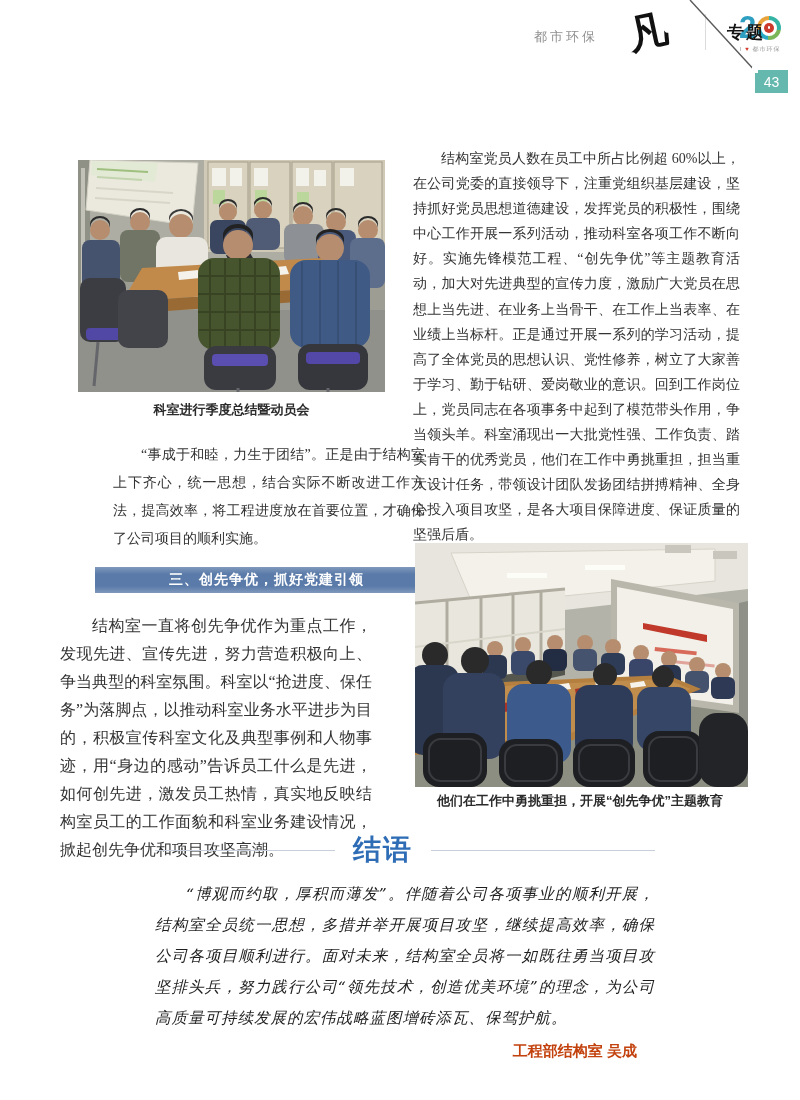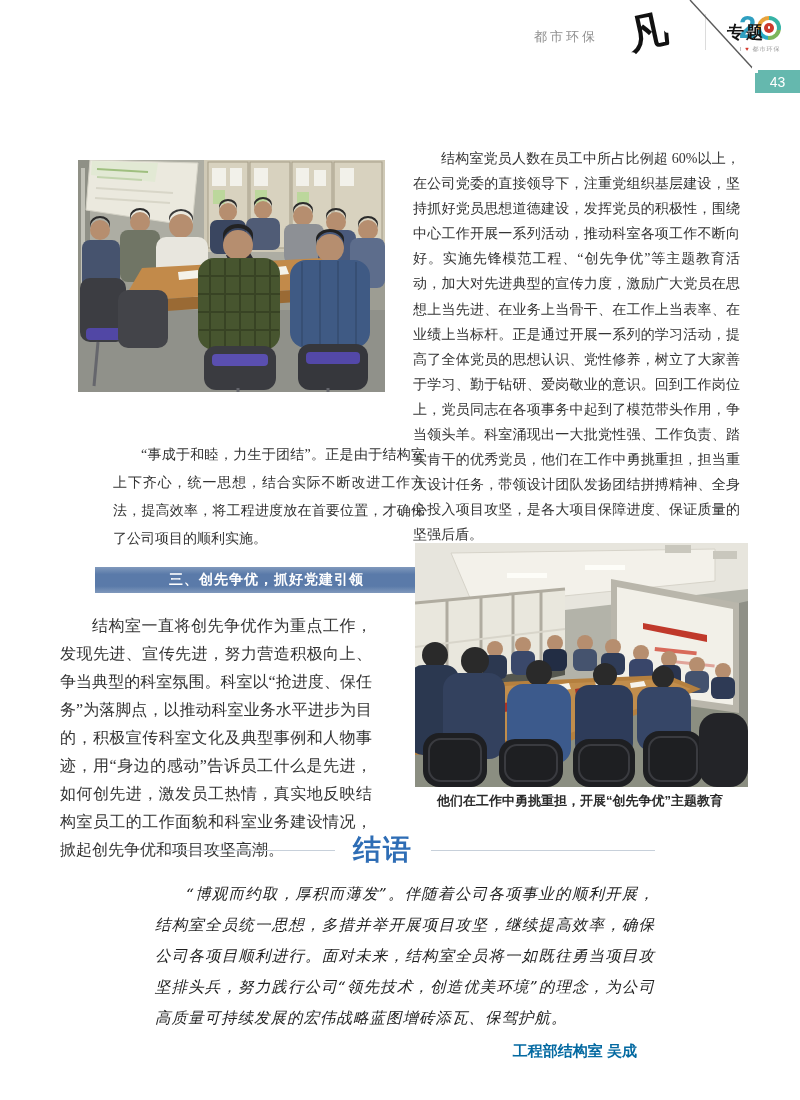--- a/index.html
+++ b/index.html
@@ -18,21 +18,21 @@
   .logo-ring{position:relative;display:inline-block;width:24px;height:24px;border-radius:50%;margin-left:1px;
         background:conic-gradient(#35b3a5 0 28%,#7cb65a 28% 52%,#2aa9c4 52% 72%,#e8a33b 72% 100%);}
   .logo-ring-inner{position:absolute;inset:4px;background:#ffffff;border-radius:50%;}
   .logo-ring-core{position:absolute;inset:3px;background:#cc3a2c;border-radius:50%;}
   .logo-ring-core::after{content:"";position:absolute;left:38%;top:38%;width:24%;height:24%;
         background:#ffffff;border-radius:50%;}
   .logo-tagline{font-size:6px;color:#9a9a9a;letter-spacing:1px;margin-top:3px;white-space:nowrap;}
   .logo-tagline .heart{color:#d4372b;}
   .diag{position:absolute;left:619px;top:0;}
   .topic{position:absolute;left:727px;top:21px;font-size:17px;font-weight:700;color:#141414;letter-spacing:2px;text-align:center;}
-  .pagenum-box{position:absolute;left:755px;top:70px;width:45px;height:23px;background:#65b8ae;color:#fff;
+  .pagenum-box{position:absolute;left:755px;top:70px;width:33px;height:23px;background:#65b8ae;color:#fff;
         font-size:14px;display:flex;align-items:center;justify-content:center;}
   .corner-dot{position:absolute;left:-3px;top:-3px;width:6px;height:6px;background:#ffffff;}
 
   
   figure{margin:0;padding:0;}
   .photo1{position:absolute;left:78px;top:160px;width:307px;height:232px;}
   .photo2{position:absolute;left:415px;top:543px;width:333px;height:244px;}
   .photo1 svg,.photo2 svg{display:block;width:100%;height:100%;}
 
   .caption{position:absolute;text-align:center;font-weight:700;font-size:13px;color:#2b2b2b;}
@@ -52,21 +52,21 @@
 
   
   .conclusion{position:absolute;left:155px;top:833px;width:500px;}
   .conc-head{display:flex;align-items:center;gap:18px;}
   .conc-head .line{height:1px;background:#c7d0da;}
   .conc-head .l{width:180px;}
   .conc-head .r{flex:1;}
   .conc-head h2{margin:0;font-size:28px;line-height:34px;color:#2e6db5;font-weight:800;letter-spacing:2px;}
   .conc-body{margin:12px 0 0 0;font-family:"DejaVu Serif",serif;font-style:italic;font-size:15.5px;
         line-height:31px;letter-spacing:1px;text-indent:2em;text-align:justify;color:#1e1e1e;}
-  .byline{margin-top:8px;padding-right:18px;text-align:right;font-weight:700;font-size:15px;color:#0369a1;}
+  .byline{margin-top:8px;padding-right:18px;text-align:right;font-weight:700;font-size:15px;color:#c2410c;}
 </style>
 </head>
 <body>
 
 <div class="page">
 
   <div class="brand">
     <span class="brand-name">都市环保</span>
     <span class="brand-calligraphy">凡</span>
     <span class="logo-divider"></span>
@@ -186,20 +186,21 @@
       <rect x="40" y="130" width="50" height="58" rx="10" fill="#434449"></rect>
       <rect x="126" y="186" width="72" height="44" rx="12" fill="#3a3b40"></rect>
       <rect x="134" y="194" width="56" height="12" rx="4" fill="#5a4fb0"></rect>
       <rect x="220" y="184" width="70" height="46" rx="12" fill="#36373c"></rect>
       <rect x="228" y="192" width="54" height="12" rx="4" fill="#5348a8"></rect>
       <line x1="20" y1="182" x2="16" y2="226" stroke="#65666c" stroke-width="3"></line>
       <line x1="160" y1="228" x2="160" y2="232" stroke="#65666c" stroke-width="3"></line>
       <line x1="250" y1="228" x2="250" y2="232" stroke="#65666c" stroke-width="3"></line>
     </svg>
   </figure>
+  <figcaption class="caption cap1">科室进行季度总结暨动员会</figcaption>
 
   <p class="body lpara1">“事成于和睦，力生于团结”。正是由于结构室上下齐心，统一思想，结合实际不断改进工作方法，提高效率，将工程进度放在首要位置，才确保了公司项目的顺利实施。</p>
 
   <div class="banner">三、创先争优，抓好党建引领</div>
 
   <p class="body lpara2">结构室一直将创先争优作为重点工作，发现先进、宣传先进，努力营造积极向上、争当典型的科室氛围。科室以“抢进度、保任务”为落脚点，以推动科室业务水平进步为目的，积极宣传科室文化及典型事例和人物事迹，用“身边的感动”告诉员工什么是先进，如何创先进，激发员工热情，真实地反映结构室员工的工作面貌和科室业务建设情况，掀起创先争优和项目攻坚高潮。</p>
 
   <p class="body rpara1">结构室党员人数在员工中所占比例超 60%以上，在公司党委的直接领导下，注重党组织基层建设，坚持抓好党员思想道德建设，发挥党员的积极性，围绕中心工作开展一系列活动，推动科室各项工作不断向好。实施先锋模范工程、“创先争优”等主题教育活动，加大对先进典型的宣传力度，激励广大党员在思想上当先进、在业务上当骨干、在工作上当表率、在业绩上当标杆。正是通过开展一系列的学习活动，提高了全体党员的思想认识、党性修养，树立了大家善于学习、勤于钻研、爱岗敬业的意识。回到工作岗位上，党员同志在各项事务中起到了模范带头作用，争当领头羊。科室涌现出一大批党性强、工作负责、踏实肯干的优秀党员，他们在工作中勇挑重担，担当重大设计任务，带领设计团队发扬团结拼搏精神、全身心投入项目攻坚，是各大项目保障进度、保证质量的坚强后盾。</p>
 
   <figure class="photo2">

